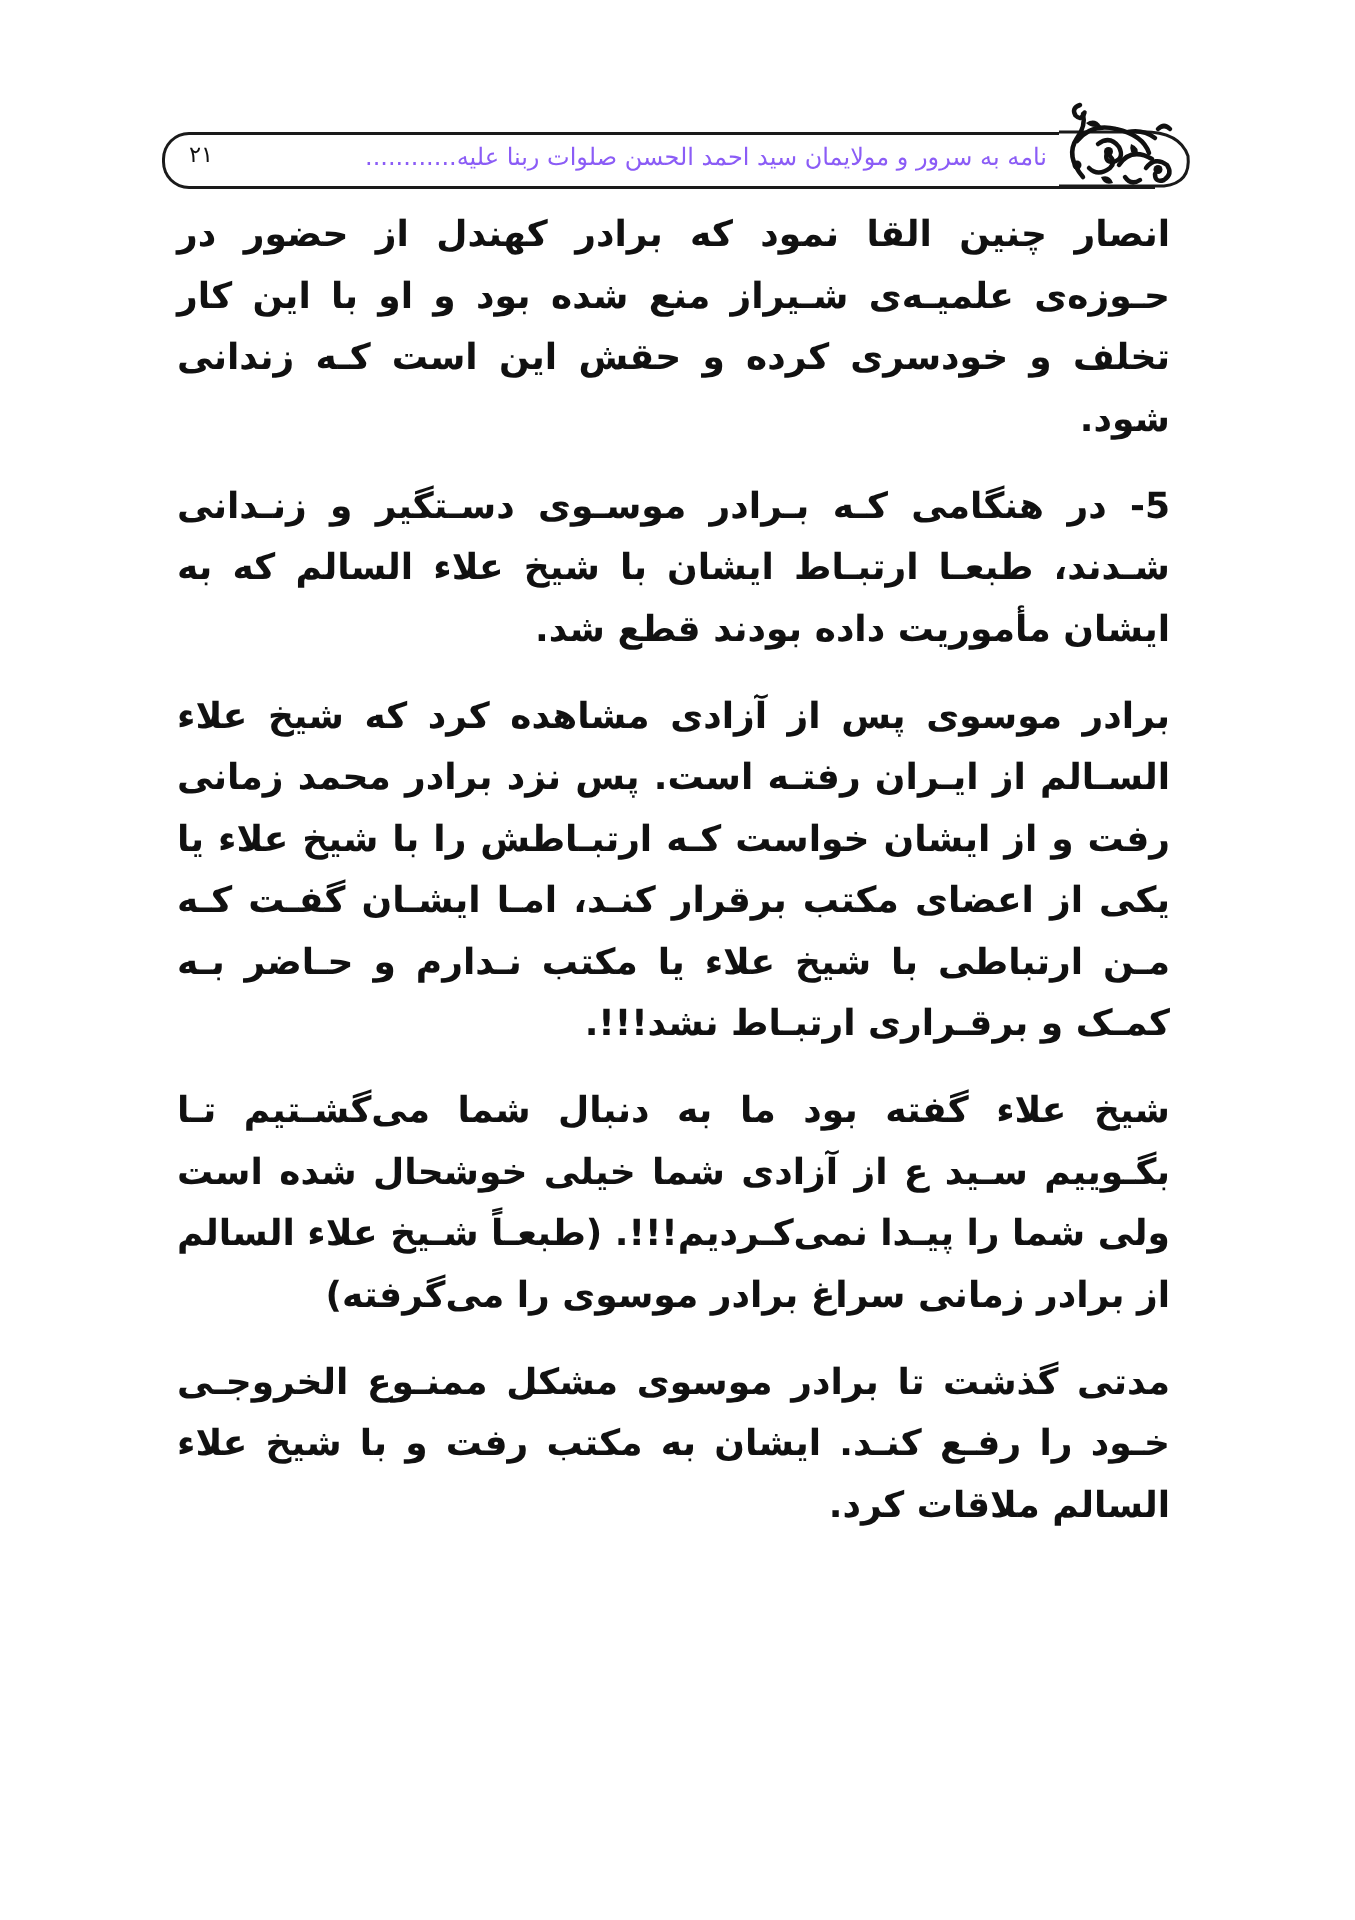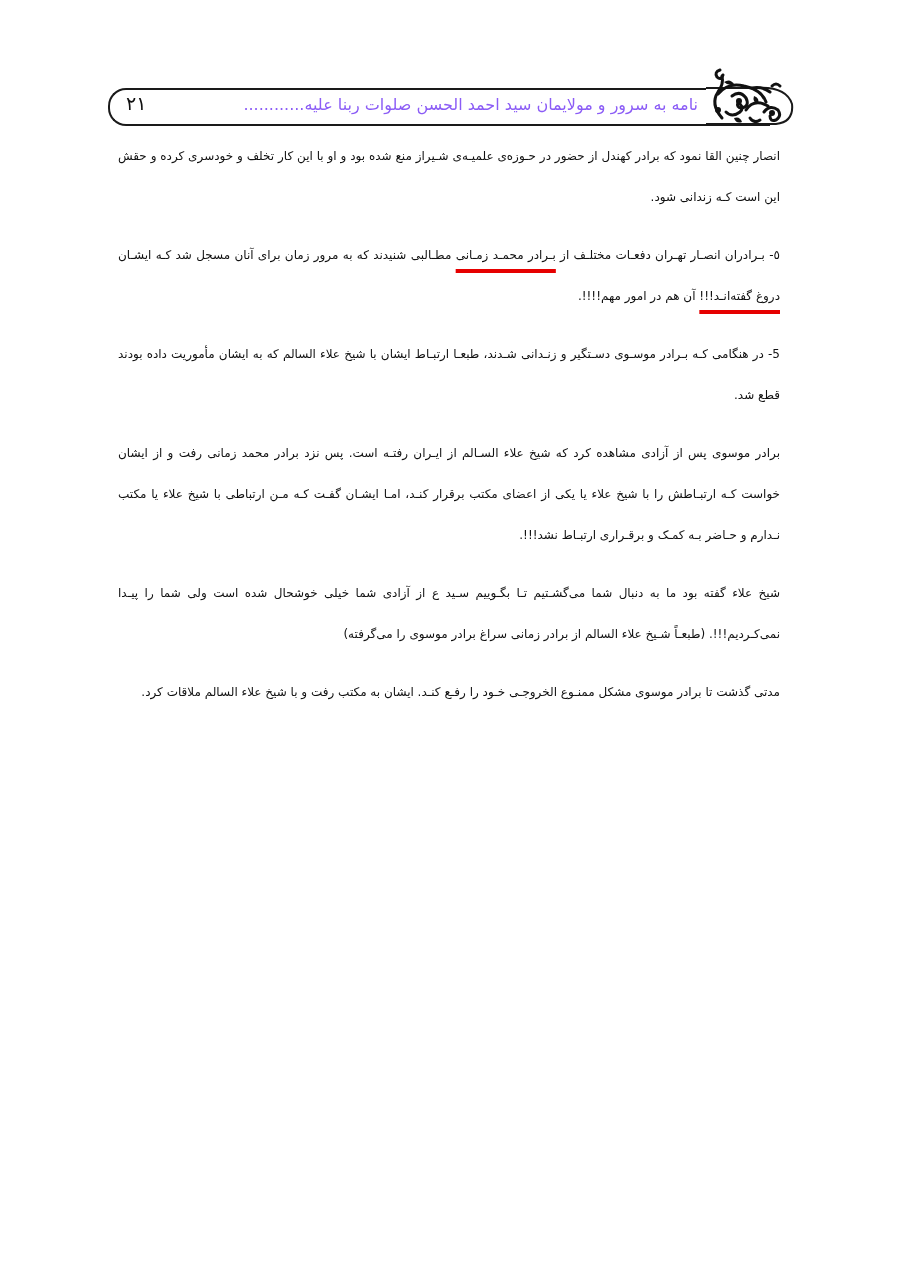--- a/index.html
+++ b/index.html
@@ -41,41 +41,42 @@
     font-size: 16px;
     line-height: 24px;
     white-space: nowrap;
     color: #8b5cf6;
   }
   .page-number {
     position: absolute;
     left: 18px;
     top: 24px;
     direction: rtl;
-    font-size: 19px;
+    font-size: 15px;
     line-height: 26px;
     color: #111;
   }
   .ornament {
     position: absolute;
     right: 0;
     top: 0;
     width: 92px;
     height: 64px;
   }
   .body-text {
     position: absolute;
     left: 118px;
     top: 136px;
     width: 662px;
     direction: rtl;
     text-align: justify;
     text-align-last: right;
-    font-size: 12px;
+    font-size: 24px;
     line-height: 41px;
+    font-weight: bold;
   }
   .para {
     margin: 0 0 17px 0;
   }
   .hl {
     text-decoration: underline;
     text-decoration-color: #e60000;
     text-decoration-thickness: 4px;
     text-underline-offset: 10px;
   }
@@ -107,18 +108,17 @@
       <circle cx="12" cy="44" r="3"></circle>
       <path d="M18 16 q6 -4 10 2 q-6 2 -10 -2z"></path>
       <path d="M48 30 q6 2 4 8 q-6 -2 -4 -8z"></path>
       <path d="M28 52 q6 -2 8 4 q-6 2 -8 -4z"></path>
     </g>
   </svg>
 </div>
 
 <div class="body-text">
   <p class="para"><span>انصار چنین القا نمود که برادر کهندل از حضور در حـوزه‌ی علمیـه‌ی شـیراز منع شده بود و او با این کار تخلف و خودسری کرده و حقش این است کـه زندانی شود.</span></p>
-  <p class="para"><span>٥- بـرادران انصـار تهـران دفعـات مختلـف از </span><span class="hl" style="text-decoration-color: rgb(230, 0, 0);">بـرادر محمـد زمـانی</span><span> مطـالبی شنیدند که به مرور زمان برای آنان مسجل شد کـه ایشـان </span><span class="hl" style="text-decoration-color: rgb(230, 0, 0);">دروغ گفته‌انـد!!!</span><span> آن هم در امور مهم!!!!.</span></p>
   <p class="para"><span>5- در هنگامی کـه بـرادر موسـوی دسـتگیر و زنـدانی شـدند، طبعـا ارتبـاط ایشان با شیخ علاء السالم که به ایشان مأموریت داده بودند قطع شد.</span></p>
   <p class="para"><span>برادر موسوی پس از آزادی مشاهده کرد که شیخ علاء السـالم از ایـران رفتـه است. پس نزد برادر محمد زمانی رفت و از ایشان خواست کـه ارتبـاطش را با شیخ علاء یا یکی از اعضای مکتب برقرار کنـد، امـا ایشـان گفـت کـه مـن ارتباطی با شیخ علاء یا مکتب نـدارم و حـاضر بـه کمـک و برقـراری ارتبـاط نشد!!!.</span></p>
   <p class="para"><span>شیخ علاء گفته بود ما به دنبال شما می‌گشـتیم تـا بگـوییم سـید ع از آزادی شما خیلی خوشحال شده است ولی شما را پیـدا نمی‌کـردیم!!!. (طبعـاً شـیخ علاء السالم از برادر زمانی سراغ برادر موسوی را می‌گرفته)</span></p>
   <p class="para"><span>مدتی گذشت تا برادر موسوی مشکل ممنـوع الخروجـی خـود را رفـع کنـد. ایشان به مکتب رفت و با شیخ علاء السالم ملاقات کرد.</span></p>
 </div>
 
 </body></html>

